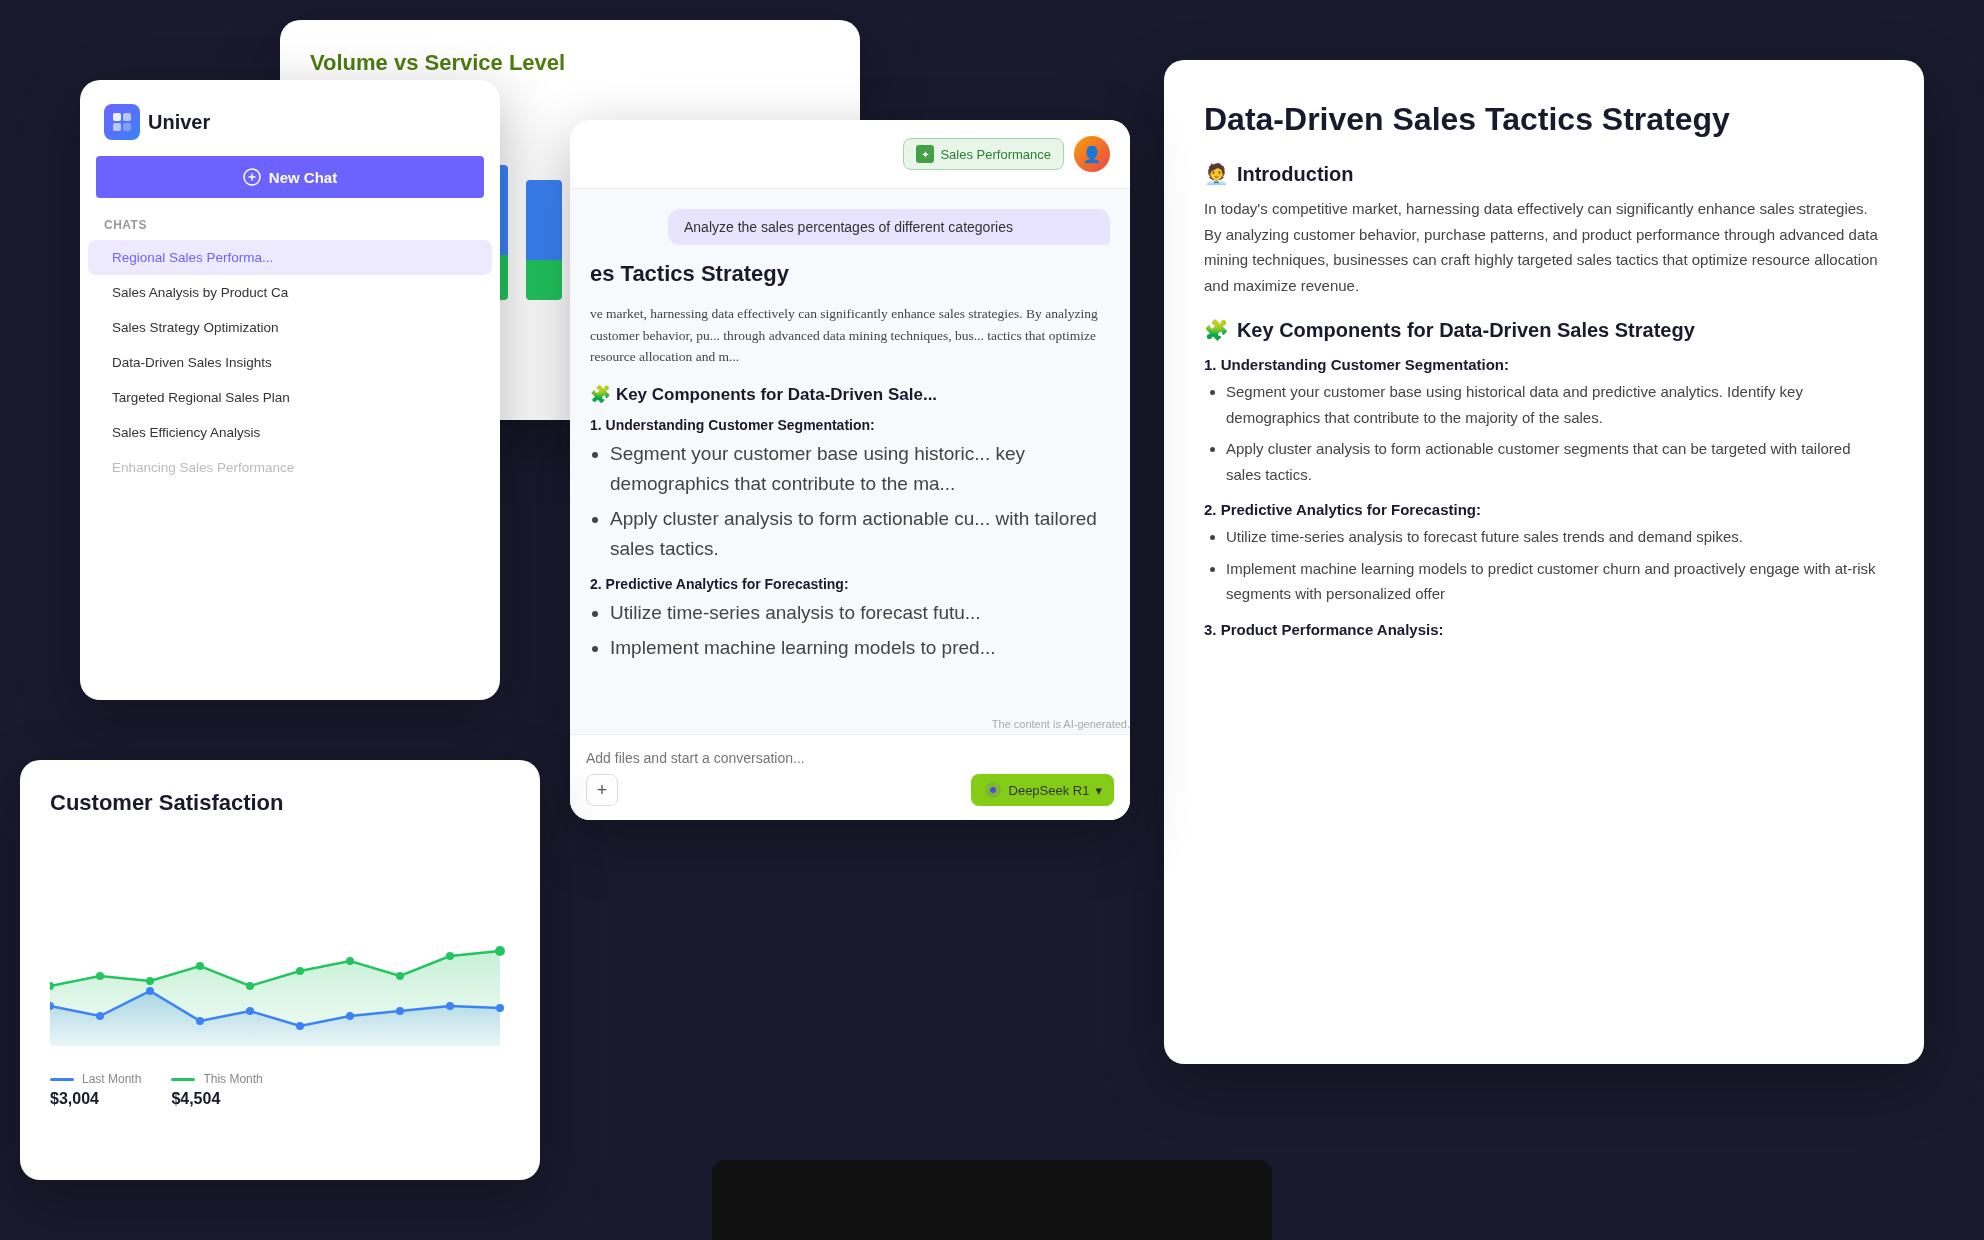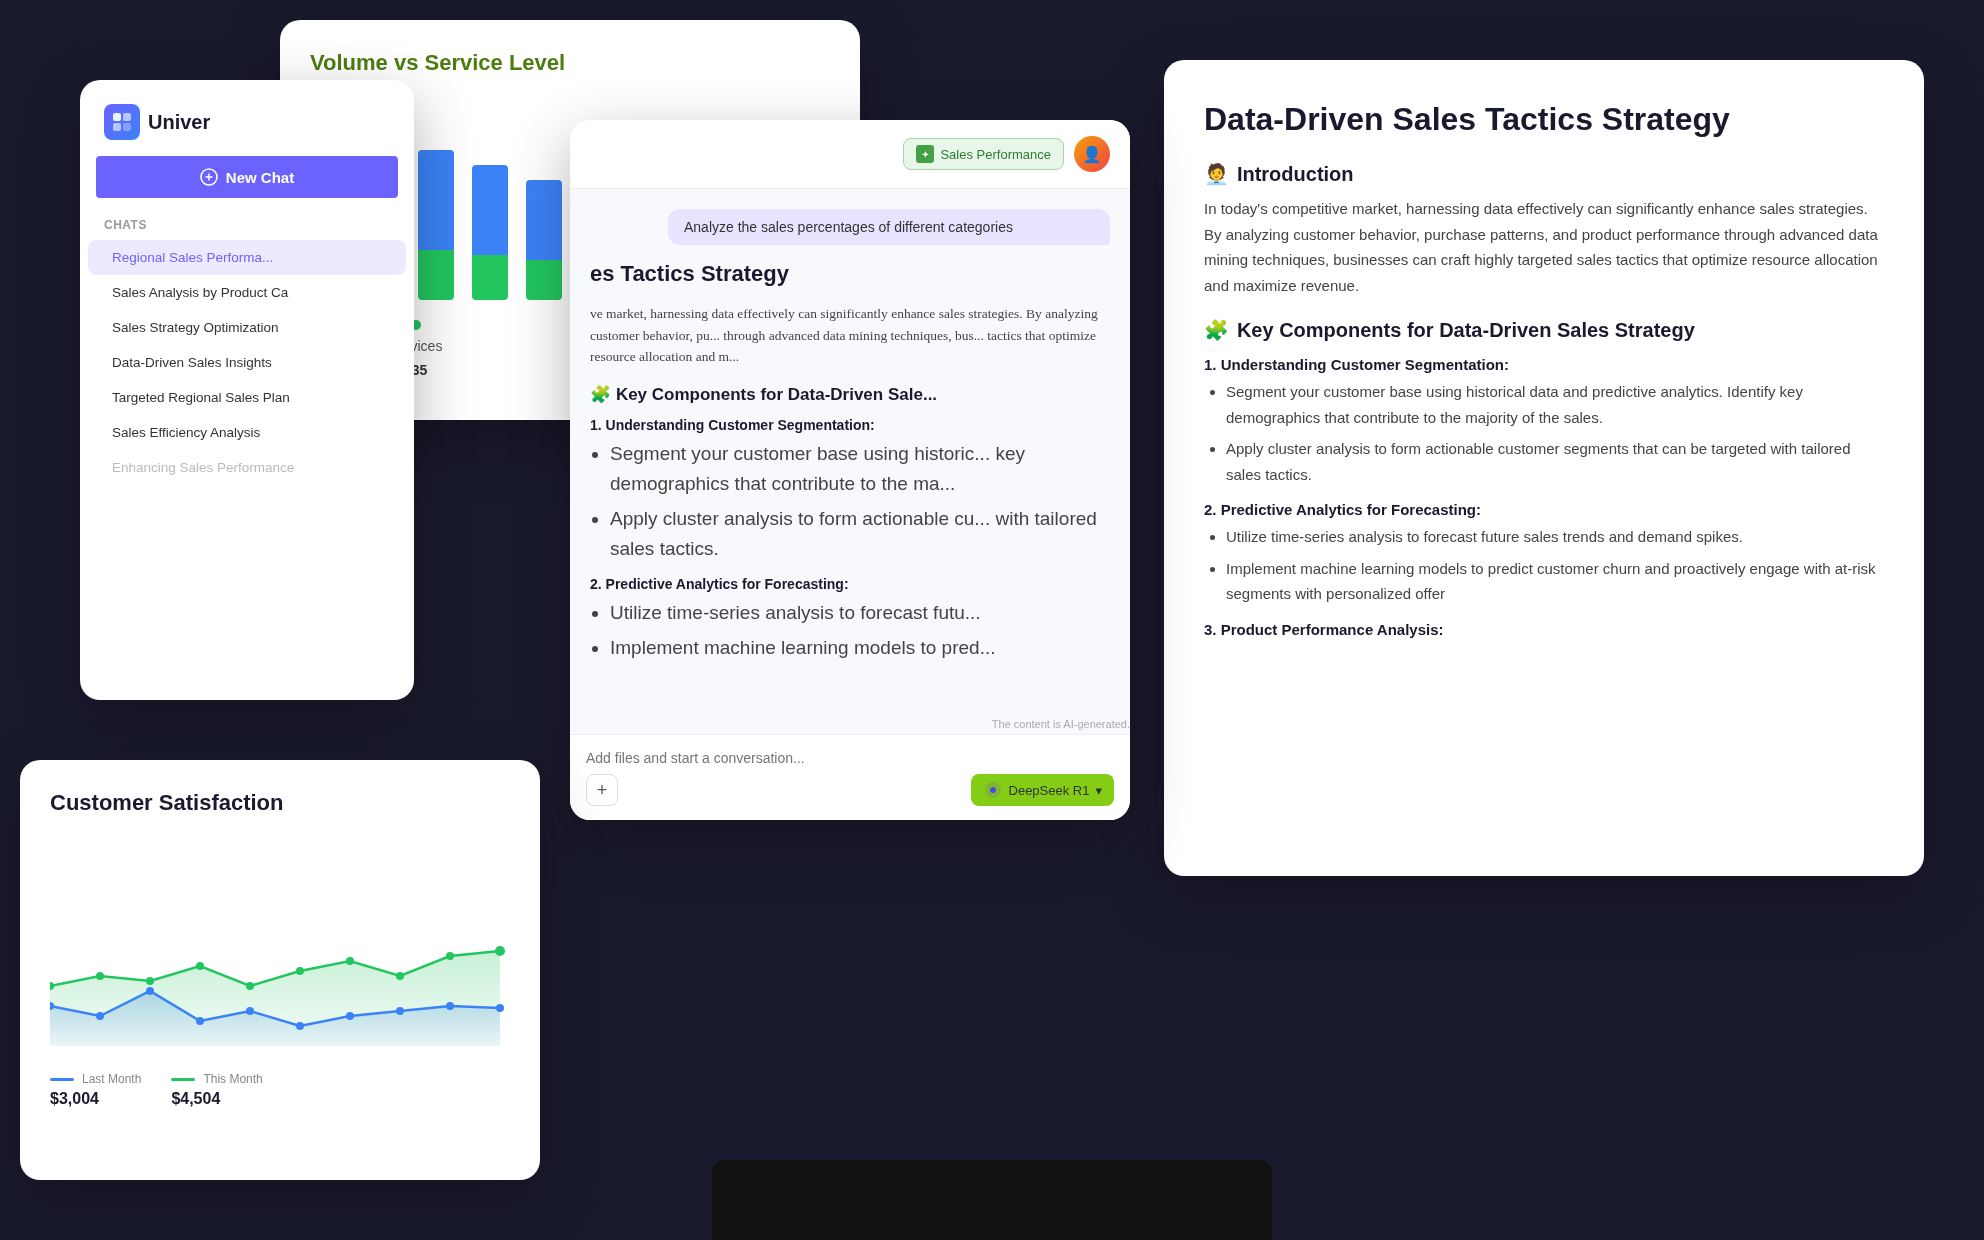--- a/index.html
+++ b/index.html
@@ -18,21 +18,21 @@
     
     .card {
       background: #fff;
       border-radius: 20px;
       box-shadow: 0 20px 60px rgba(0,0,0,0.3);
       position: absolute;
     }
 
     
     .sidebar-card {
-      width: 334px;
+      width: 420px;
       height: 620px;
       top: 80px;
       left: 80px;
       z-index: 10;
       padding: 24px 0;
     }
 
     .sidebar-logo {
       display: flex;
       align-items: center;
@@ -349,21 +349,21 @@
     .ai-generated {
       text-align: right;
       font-size: 11px;
       color: #aaa;
       padding: 4px 0;
     }
 
     
     .main-card {
       width: 760px;
-      height: 816px;
+      height: 1004px;
       top: 60px;
       right: 60px;
       z-index: 7;
       padding: 40px;
       overflow-y: auto;
     }
 
     .main-card h1 {
       font-size: 32px;
       font-weight: 900;

